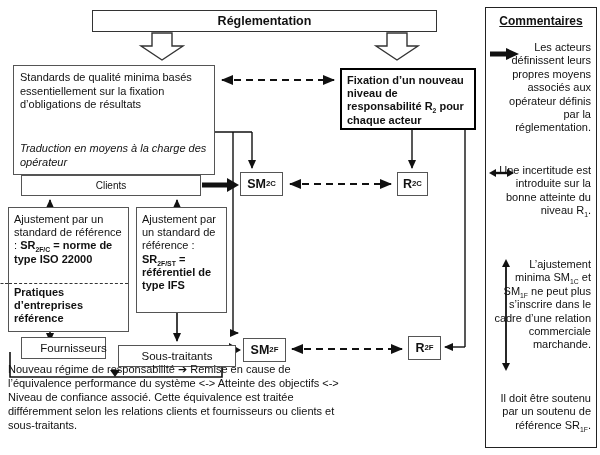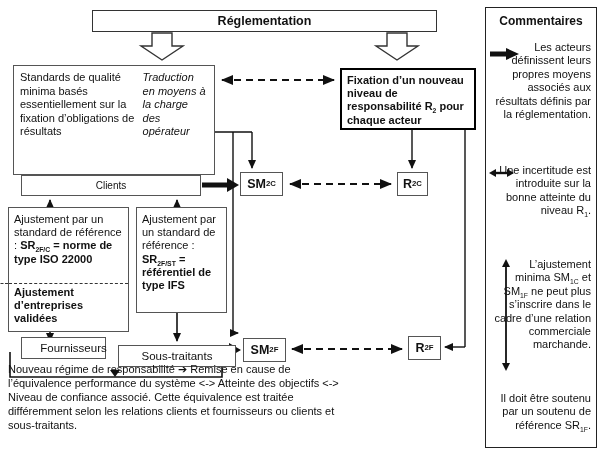--- a/index.html
+++ b/index.html
@@ -5,21 +5,21 @@
   html,body{margin:0;padding:0;background:#fff;}
   .canvas{
     position:relative;width:600px;height:455px;background:#ffffff;
     font-family:"Liberation Sans", sans-serif;color:#111;overflow:hidden;
   }
   .overlay{position:absolute;left:0;top:0;width:600px;height:455px;pointer-events:none;}
   .box{position:absolute;background:#fff;border:1.2px solid #555;box-sizing:border-box;}
   .center{display:flex;align-items:center;justify-content:center;text-align:center;}
   .reg{left:92px;top:10px;width:345px;height:22px;font-weight:bold;font-size:12.5px;border-color:#333;}
   .standards{left:13px;top:65px;width:202px;height:110px;font-size:11px;line-height:13.5px;
-    padding:5px 6px;display:flex;justify-content:space-between;}
+    padding:5px 6px;display:flex;flex-direction:column;justify-content:space-between;}
   .standards .it{font-style:italic;}
   .fixation{left:340px;top:68px;width:136px;height:62px;border:2.6px solid #000;
     font-weight:bold;font-size:11px;line-height:13.2px;padding:4px 5px;}
   .clients{left:21px;top:175px;width:180px;height:21px;font-size:10px;}
   .node{font-weight:bold;font-size:12.5px;}
   .sm2c{left:240px;top:172px;width:43px;height:24px;}
   .r2c{left:397px;top:172px;width:31px;height:24px;}
   .sm2f{left:243px;top:338px;width:43px;height:24px;}
   .r2f{left:408px;top:336px;width:33px;height:24px;}
   sub{font-size:0.62em;line-height:0;}
@@ -27,21 +27,21 @@
   .adjr{left:136px;top:207px;width:91px;height:106px;font-size:11px;line-height:13.2px;padding:5px 5px;}
   .adj-top{padding:5px 5px 0 5px;height:70px;}
   .adj-bottom{border-top:1.6px dashed #333;padding:2px 5px 0 5px;font-weight:bold;}
   .divider-ext{position:absolute;left:-13px;top:75px;width:12px;border-top:1.6px dashed #333;}
   .fourn{left:21px;top:337px;width:85px;height:22px;font-size:11.5px;padding-left:20px;}
   .soustr{left:118px;top:345px;width:118px;height:22px;font-size:11.5px;}
   .bottom-note{position:absolute;left:8px;top:362px;width:332px;font-size:11px;line-height:14px;}
   .panel{position:absolute;left:485px;top:7px;width:112px;height:441px;border:1.6px solid #222;
     box-sizing:border-box;background:#fff;}
   .panel-title{position:absolute;top:6px;left:0;right:0;text-align:center;font-weight:bold;
-    font-size:12px;}
+    font-size:12px;text-decoration:underline;}
   .cp{position:absolute;left:8px;right:5px;margin:0;text-align:right;font-size:11px;line-height:13.4px;}
   .p1{top:33px;} .p2{top:156px;} .p3{top:250px;} .p4{top:384px;}
   .picon{position:absolute;}
   .i1{left:3px;top:39px;} .i2{left:3px;top:160px;} .i3{left:14px;top:251px;} .ln{stroke:#111;}
 </style>
 </head>
 <body>
 
 <div class="canvas">
 
@@ -116,21 +116,21 @@
   </div>
   <div class="box node center r2f">
     <span>R</span>
       <sub>2F</sub>
   </div>
 
   <div class="box adjl">
     <div class="adj-top">
       <span>Ajustement par un standard de référence : </span><b><span>SR</span><sub>2F/C</sub><span> = </span><span>norme de type ISO 22000</span></b>
     </div>
-    <div class="adj-bottom">Ajustement d’entreprises validées</div>
+    <div class="adj-bottom">Pratiques d’entreprises référence</div>
     <div class="divider-ext"></div>
   </div>
 
   <div class="box adjr">
     <span>Ajustement par un standard de référence : </span><b><span>SR</span><sub>2F/ST</sub><span> = </span><span>référentiel de type IFS</span></b>
   </div>
 
   <div class="box fourn center">
     <span>Fournisseurs</span>
   </div>
@@ -140,21 +140,21 @@
 
   <div class="bottom-note">Nouveau régime de responsabilité ➔ Remise en cause de l’équivalence performance du système &lt;-&gt; Atteinte des objectifs &lt;-&gt; Niveau de confiance associé. Cette équivalence est traitée différemment selon les relations clients et fournisseurs ou clients et sous-traitants.</div>
 
   <div class="panel">
     <div class="panel-title">Commentaires</div>
 
     <svg class="picon i1" width="32" height="14">
       <line x1="1" y1="7" x2="17" y2="7" stroke="#111" stroke-width="5"></line>
       <polygon points="17,1 17,13 30,7" fill="#111"></polygon>
     </svg>
-    <p class="cp p1">Les acteurs définissent leurs propres moyens associés aux résultats définis par la réglementation.</p>
+    <p class="cp p1">Les acteurs définissent leurs propres moyens associés aux opérateur définis par la réglementation.</p>
 
     <svg class="picon i2" width="25" height="10">
       <line x1="5" y1="5" x2="20" y2="5" stroke="#111" stroke-width="2.4"></line>
       <polygon points="0,5 7,1 7,9" fill="#111"></polygon>
       <polygon points="25,5 18,1 18,9" fill="#111"></polygon>
     </svg>
     <p class="cp p2"><span>Une incertitude est introduite sur la bonne atteinte du niveau R</span><sub>1</sub><span>.</span></p>
 
     <svg class="picon i3" width="12" height="112">
       <line x1="6" y1="7" x2="6" y2="105" stroke="#111" stroke-width="1.8"></line>

